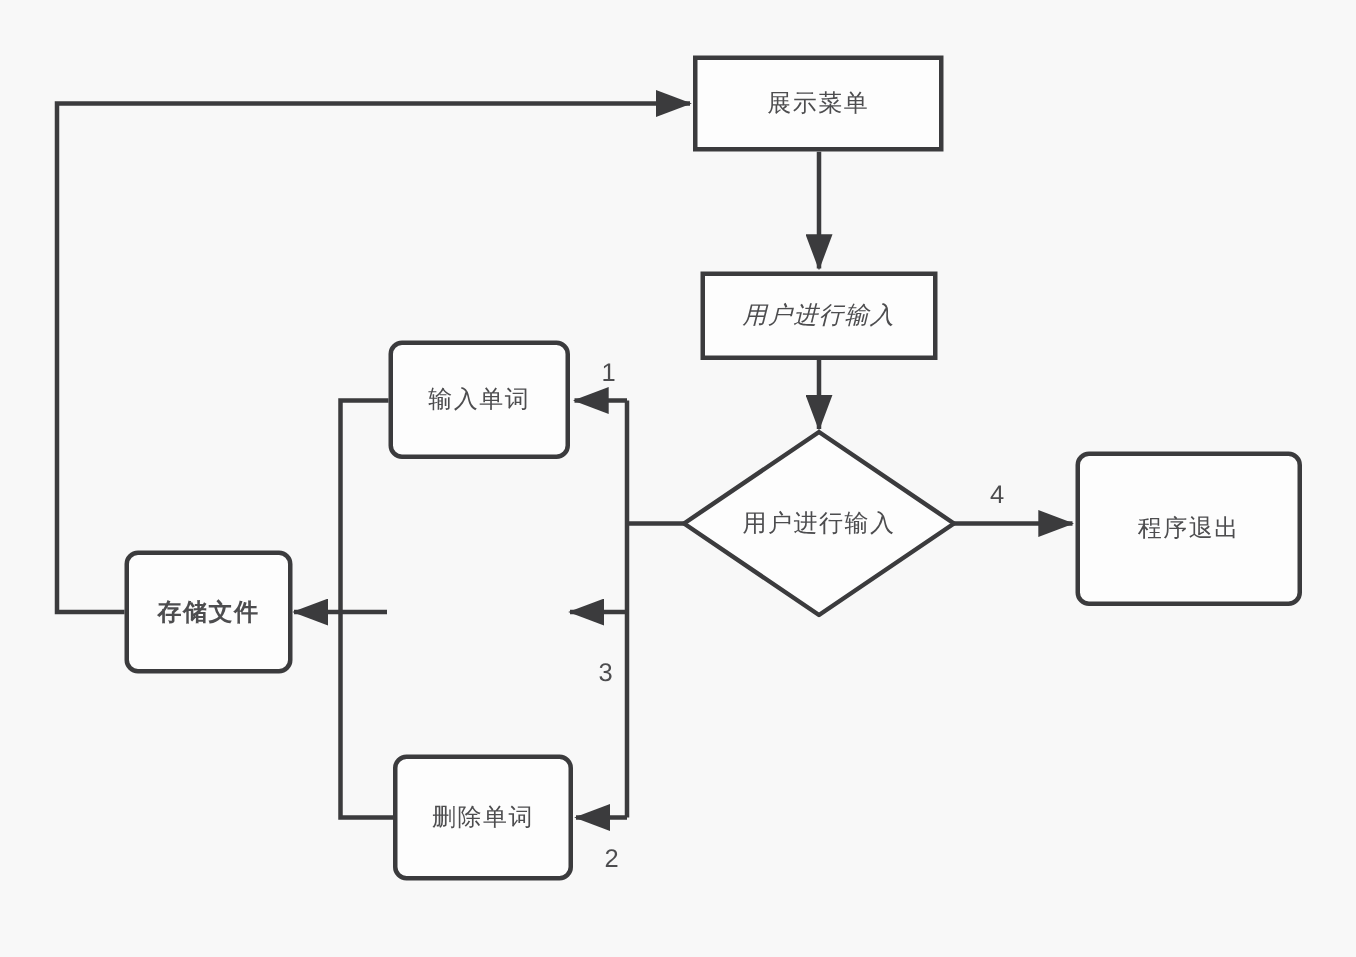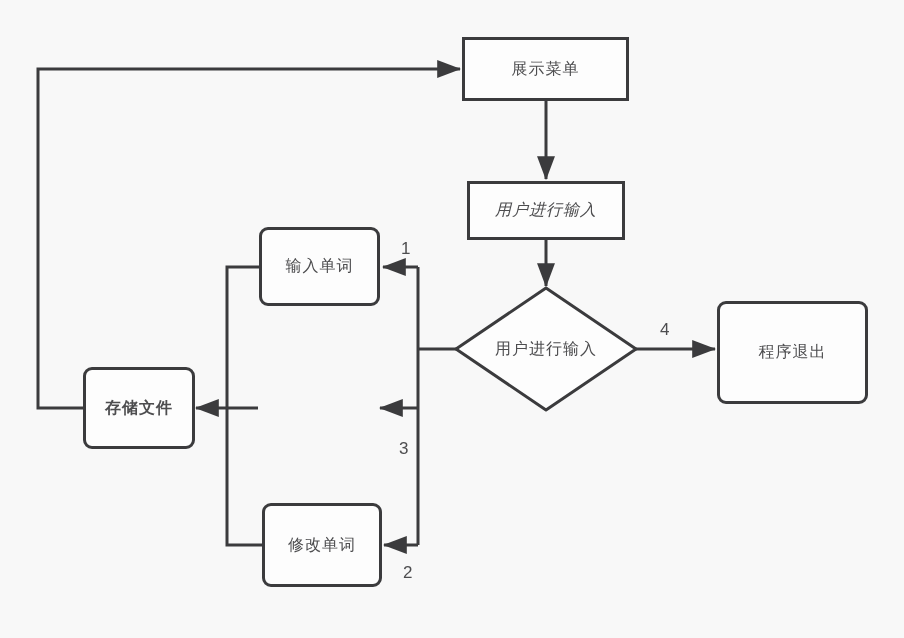--- a/index.html
+++ b/index.html
@@ -109,21 +109,21 @@
 
   <div class="node" style="left:467px; top:181px; width:158px; height:59px;font-style:italic;">用户进行输入</div>
 
   <div class="diamond-label" style="left:456px; top:288px; width:180px; height:122px;">用户进行输入</div>
 
   <div class="node rounded" style="left:717px; top:301px; width:151px; height:103px;">程序退出</div>
 
   <div class="node rounded" style="left:259px; top:227px; width:121px; height:79px;">输入单词</div>
 
 
-  <div class="node rounded" style="left:262px; top:503px; width:120px; height:84px;">修改单词</div>
+  <div class="node rounded" style="left:262px; top:503px; width:120px; height:84px;">删除单词</div>
 
   <div class="node rounded" style="left:83px; top:367px; width:112px; height:82px;font-weight:bold;">存储文件</div>
 
   <div class="edge-label" style="left:401px; top:240px;">1</div>
 
   <div class="edge-label" style="left:403px; top:564px;">2</div>
 
   <div class="edge-label" style="left:399px; top:440px;">3</div>
 
   <div class="edge-label" style="left:660px; top:321px;">4</div>

